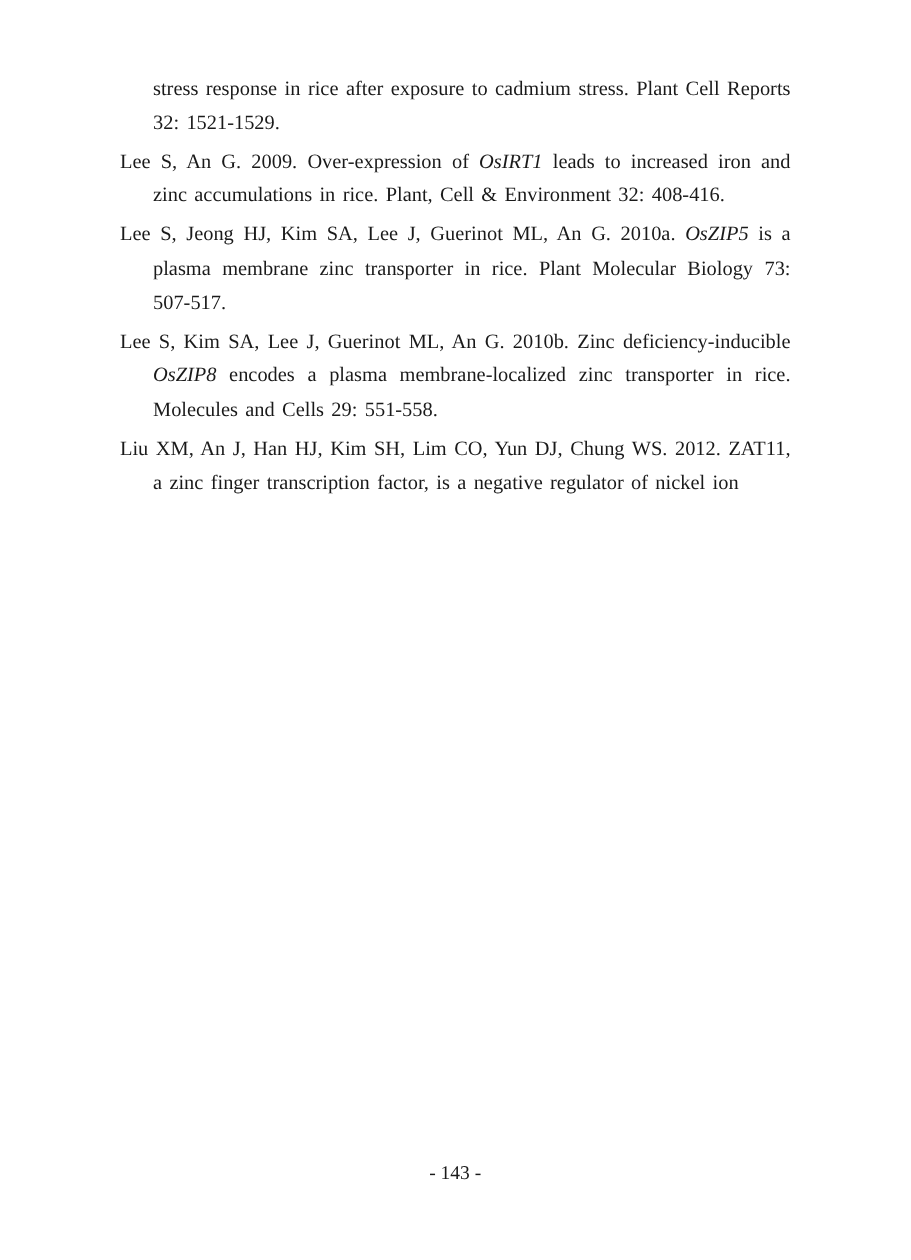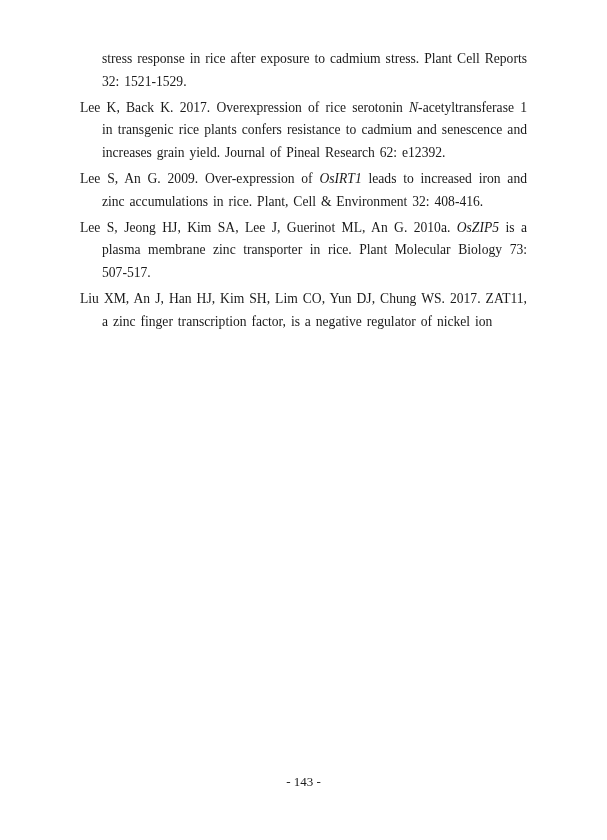--- a/index.html
+++ b/index.html
@@ -14,19 +14,19 @@
   .ref i { font-style: italic; }
   .pagenum { position: absolute; left: 0; width: 607px; top: 773px; text-align: center;
              font-size: 13px; line-height: 18px; }
 </style>
 </head>
 <body>
 
 <div class="page">
   <div class="refs">
     <p class="ref cont" id="ref-continued">stress response in rice after exposure to cadmium stress. Plant Cell Reports 32: 1521-1529.</p>
-    <p class="ref" id="ref-lee-k-2017">Lee K, Back K. 2017. Overexpression of rice serotonin <i>N</i>-acetyltransferase 1 in transgenic rice plants confers resistance to cadmium and senescence and increases grain yield. Journal of Pineal Research 62: e12392.</p>
     <p class="ref" id="ref-lee-s-2009a">Lee S, An G. 2009. Over-expression of <i>OsIRT1</i> leads to increased iron and zinc accumulations in rice. Plant, Cell &amp; Environment 32: 408-416.</p>
     <p class="ref" id="ref-lee-s-2010a">Lee S, Jeong HJ, Kim SA, Lee J, Guerinot ML, An G. 2010a. <i>OsZIP5</i> is a plasma membrane zinc transporter in rice. Plant Molecular Biology 73: 507-517.</p>
-    <p class="ref" id="ref-liu-2014">Liu XM, An J, Han HJ, Kim SH, Lim CO, Yun DJ, Chung WS. 2017. ZAT11, a zinc finger transcription factor, is a negative regulator of nickel ion</p>
+    <p class="ref" id="ref-lee-s-2010b">Lee S, Kim SA, Lee J, Guerinot ML, An G. 2010b. Zinc deficiency-inducible <i>OsZIP8</i> encodes a plasma membrane-localized zinc transporter in rice. Molecules and Cells 29: 551-558.</p>
+    <p class="ref" id="ref-liu-2014">Liu XM, An J, Han HJ, Kim SH, Lim CO, Yun DJ, Chung WS. 2012. ZAT11, a zinc finger transcription factor, is a negative regulator of nickel ion</p>
   </div>
   <div class="pagenum">- 143 -</div>
 </div>
 
 </body></html>

